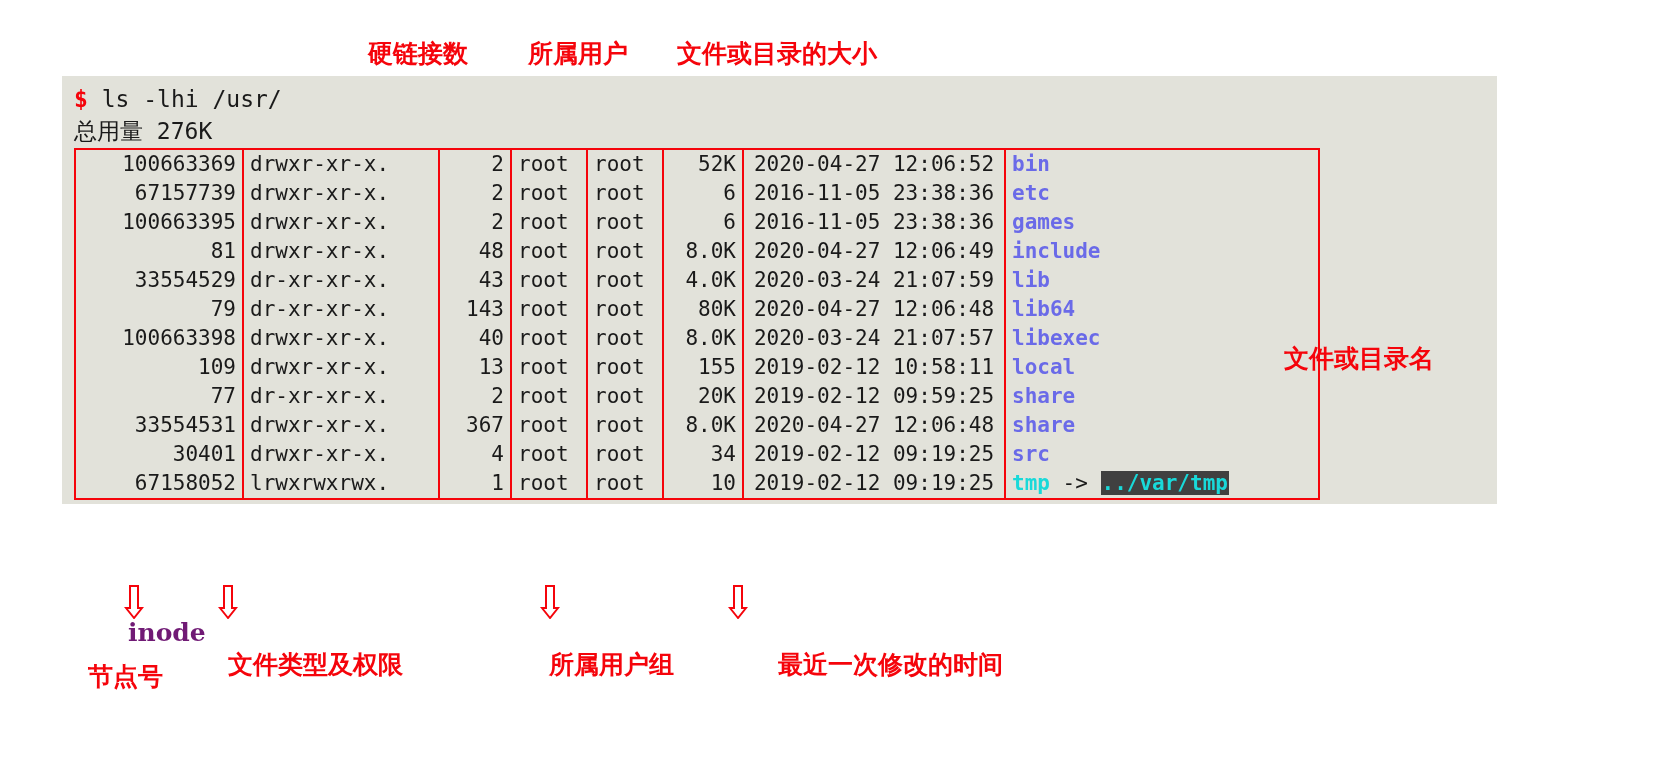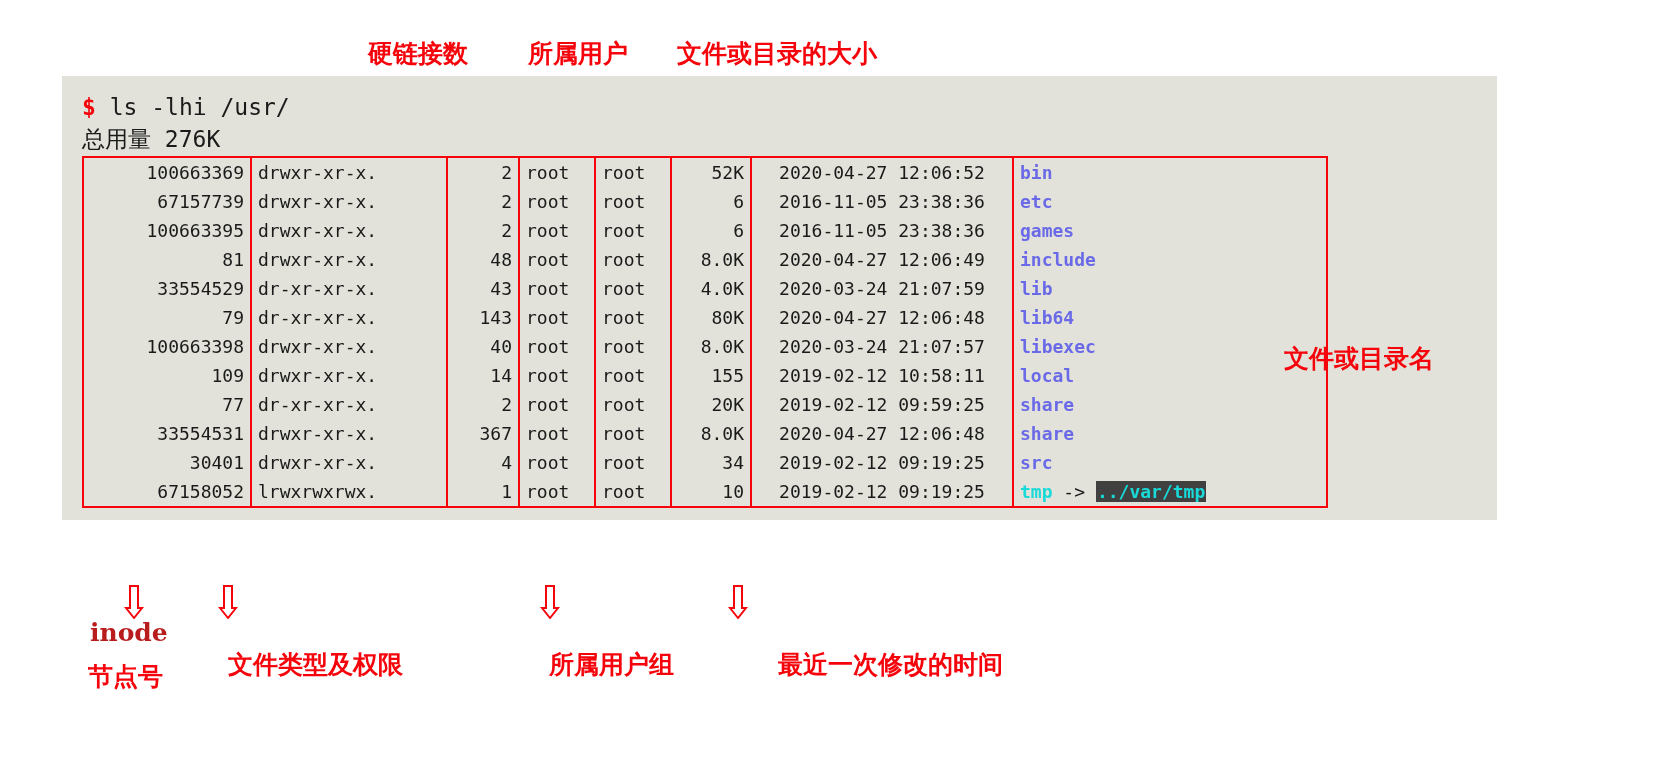--- a/index.html
+++ b/index.html
@@ -21,61 +21,62 @@
     color: #f5040b;
     font-family: "DejaVu Sans", sans-serif;
     font-weight: bold;
     font-size: 25px;
     letter-spacing: 0px;
     white-space: nowrap;
     line-height: 1.15;
   }
   .anno-serif {
     position: absolute;
-    color: #b91c1c;
+    color: #701a75;
     font-family: "DejaVu Serif", serif;
     font-weight: bold;
     font-size: 25px;
     white-space: nowrap;
+    margin-left: 38px;
   }
 
   
   .arrow {
     position: absolute;
     width: 20px;
     height: 34px;
   }
   .arrow svg { display: block; }
 
   
   #terminal {
     position: absolute;
     left: 62px;
     top: 76px;
     width: 1435px;
     background: #e2e2da;
-    padding: 12px;
+    padding: 4px;
     box-sizing: border-box;
   }
   .term-head {
     font-family: "DejaVu Sans Mono", monospace;
     font-size: 23px;
     line-height: 30px;
     color: #1a1a1a;
     padding: 4px 0 2px 8px;
     white-space: pre;
   }
   .prompt-sym { color: #f5040b; font-weight: bold; }
 
   
   table.ls {
     border-collapse: collapse;
     margin-left: 8px;
     font-family: "DejaVu Sans Mono", monospace;
-    font-size: 18px;
+    font-size: 21px;
     line-height: 29px;
     color: #1a1a1a;
     table-layout: fixed;
   }
   table.ls td {
     padding: 0 6px;
     white-space: pre;
     vertical-align: middle;
     height: 29px;
   }
@@ -215,21 +216,21 @@
         <td class="c-user">root</td>
         <td class="c-group">root</td>
         <td class="c-size">8.0K</td>
         <td class="c-time">2020-03-24 21:07:57</td>
         <td class="c-name"><span class="fn-dir">libexec</span></td>
       </tr>
 
       <tr class="ls-row">
         <td class="c-inode">109</td>
         <td class="c-perm">drwxr-xr-x.</td>
-        <td class="c-links">14</td>
+        <td class="c-links">13</td>
         <td class="c-user">root</td>
         <td class="c-group">root</td>
         <td class="c-size">155</td>
         <td class="c-time">2019-02-12 10:58:11</td>
         <td class="c-name"><span class="fn-dir">local</span></td>
       </tr>
 
       <tr class="ls-row">
         <td class="c-inode">77</td>
         <td class="c-perm">dr-xr-xr-x.</td>

